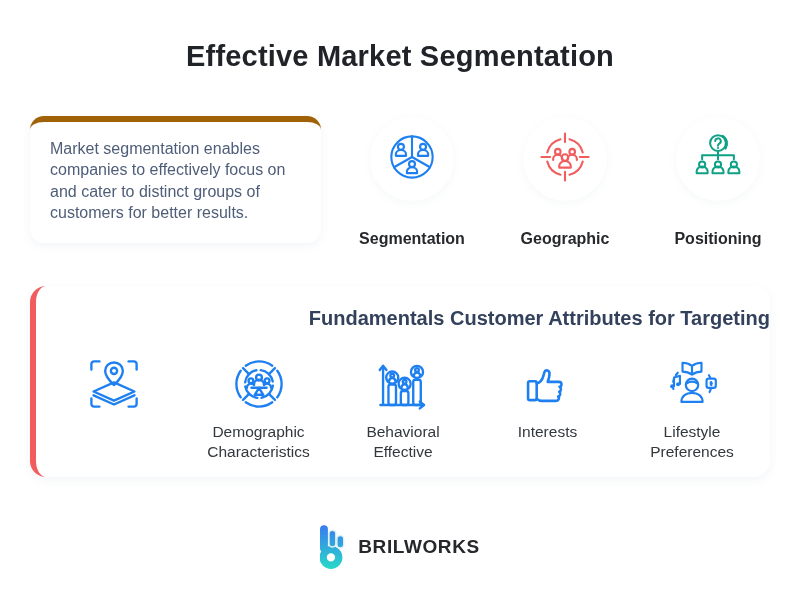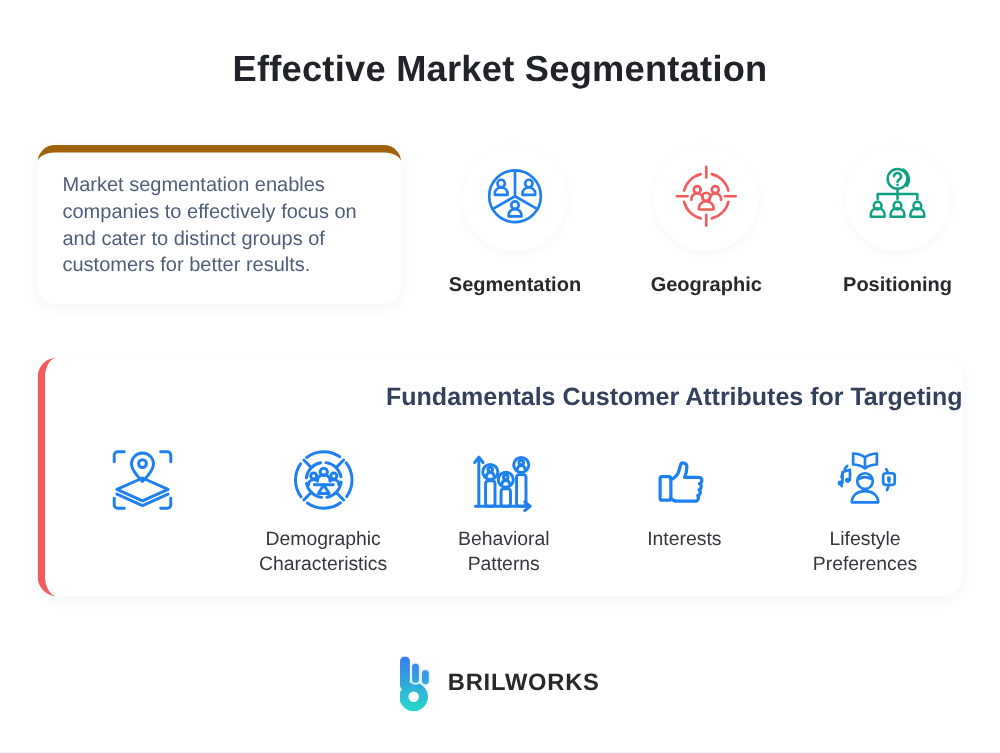--- a/index.html
+++ b/index.html
@@ -21,21 +21,21 @@
     margin:16px 20px 0 20px;font-size:16px;line-height:21.4px;color:#4e5d78;
   }
   
   .stp-item{position:absolute;top:117px;width:140px;text-align:center;}
   .stp-item.i0{left:342px}.stp-item.i1{left:495px}.stp-item.i2{left:648px}
   .stp-circle{
     width:84px;height:84px;border-radius:50%;background:#fff;margin:0 auto;
     display:flex;align-items:center;justify-content:center;
     box-shadow:0 2px 8px rgba(80,120,140,.06);
   }
-  .stp-label{margin-top:19px;font-size:16px;font-weight:600;color:#26282b;}
+  .stp-label{margin-top:29px;font-size:16px;font-weight:600;color:#26282b;}
   .c-blue{color:#1e80f0}.c-red{color:#f25c5c}.c-teal{color:#0fa185}
   
   .attr-card{
     position:absolute;left:30px;top:286px;width:740px;height:191px;
     background:#fff;border-radius:16px;border-left:6px solid #f25c5c;
     box-sizing:border-box;box-shadow:0 3px 10px rgba(80,120,140,.07);
   }
   .attr-title{
     text-align:right;margin-top:21px;font-size:20px;font-weight:bold;color:#33415c;
   }
@@ -171,21 +171,21 @@
               <circle cx="16" cy="18.2" r="1.7"></circle>
               <path d="M13.2 23 a2.8 2.5 0 0 1 5.6 0"></path>
             <circle cx="27.5" cy="25.8" r="5.6"></circle>
               <circle cx="27.5" cy="24" r="1.7"></circle>
               <path d="M24.7 28.8 a2.8 2.5 0 0 1 5.6 0"></path>
             <circle cx="39" cy="14.8" r="5.6"></circle>
               <circle cx="39" cy="13" r="1.7"></circle>
               <path d="M36.2 17.8 a2.8 2.5 0 0 1 5.6 0"></path>
           </svg>
         </div>
-        <div class="attr-label">Behavioral Patterns</div>
+        <div class="attr-label">Behavioral Effective</div>
       </div>
 
       <div class="attr-item">
         <div class="attr-iconbox">
           <svg class="line" width="56" height="56" viewBox="0 0 52 52" style="stroke-width:2.4">
             <rect x="7.5" y="23.5" width="8" height="17.5" rx="1.5"></rect>
             <path d="M15.5 25.5 c3.2 -1 5.2 -3.6 6 -6.4 l1.2 -4.2 c.7 -2.5 4.7 -1.8 4.7 1.3 c0 2.6 -.7 5.5 -1.7 7.8 h10.4 c3.1 0 3.1 4 .6 4.6 c2 .9 1.7 4 -.3 4.6 c1.7 1.2 1 4 -1 4.4 c1.5 1.6 .2 4.1 -2 4.1 H20.2 c-1.8 0 -3.5 -.8 -4.7 -2.1"></path>
           </svg>
         </div>
         <div class="attr-label">Interests</div>

